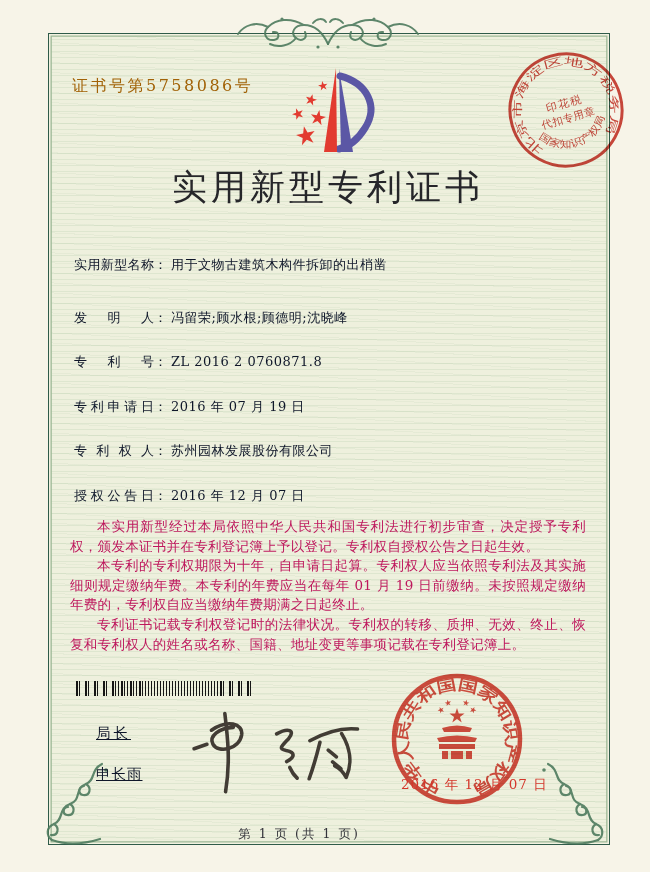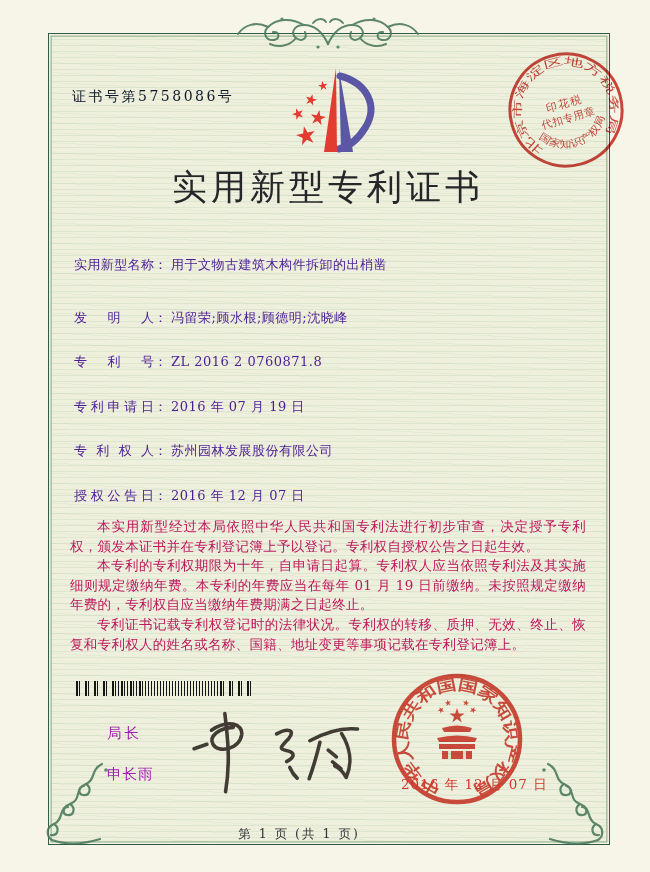--- a/index.html
+++ b/index.html
@@ -14,37 +14,37 @@
   .frame{
     position:absolute;left:48px;top:33px;width:560px;height:810px;
     border:1.6px solid #2f5b49;
     box-shadow:inset 0 0 0 1.5px #f2f1e0, inset 0 0 0 2.8px #9db896;
     background-color:#eef0dd;
     background-image:
       repeating-linear-gradient(0deg, rgba(122,168,122,0.14) 0px, rgba(122,168,122,0.14) 1px, transparent 1px, transparent 6px),
       repeating-linear-gradient(3deg, rgba(122,168,122,0.08) 0px, rgba(122,168,122,0.08) 1px, transparent 1px, transparent 10px);
   }
   .abs{position:absolute;}
-  .cert-no{left:72px;top:88px;font-size:14px;letter-spacing:2.5px;color:#0f172a;}
+  .cert-no{left:72px;top:76px;font-size:16px;letter-spacing:2.5px;color:#a16207;}
   .doc-title{left:48px;top:164px;width:560px;text-align:center;
     font-size:35px;letter-spacing:4px;color:#26262a;font-weight:500;}
-  .field{left:74px;font-size:13px;color:#4c1d95;white-space:nowrap;}
+  .field{left:74px;font-size:13px;color:#0f172a;white-space:nowrap;}
   .flabel{display:inline-block;width:80px;text-align:justify;text-align-last:justify;vertical-align:top;}
   .fcolon{display:inline-block;margin:0 4px 0 0;}
   .fvalue{letter-spacing:0.5px;}
   .f0{top:256px}.f1{top:309px}.f2{top:353px}.f3{top:398px}.f4{top:442px}.f5{top:487px}
   .body-text{left:70px;top:517px;width:516px;font-size:13.5px;line-height:19.6px;
     letter-spacing:0.3px;text-align:justify;color:#be185d;}
   .body-text p{margin:0;text-indent:2em;}
   .barcode{left:76px;top:681px;width:176px;height:15px;
     background-image:
       repeating-linear-gradient(90deg,#161616 0 1.5px,transparent 1.5px 3px,#161616 3px 3.8px,transparent 3.8px 6.5px,#161616 6.5px 7.3px,transparent 7.3px 9px);
   }
-  .director{left:107px;top:724px;font-family:"DejaVu Sans","Liberation Sans",sans-serif;
-    font-size:14.5px;letter-spacing:3px;color:#a21caf;font-weight:500;}
+  .director{left:96px;top:724px;font-family:"DejaVu Sans","Liberation Sans",sans-serif;
+    font-size:14.5px;letter-spacing:3px;color:#0f172a;font-weight:500;text-decoration:underline;}
   .director .name{display:block;margin-top:22px;letter-spacing:1px;}
   .sig{left:182px;top:698px;transform:rotate(-2deg);}
   .seal-wrap{left:382px;top:664px;opacity:0.88;mix-blend-mode:multiply;}
   .seal-date{left:401px;top:776px;font-size:13.5px;letter-spacing:1px;color:#d4372b;font-weight:500;z-index:5;}
   .tax-stamp{left:504px;top:48px;transform:rotate(-16deg);opacity:0.9;mix-blend-mode:multiply;}
   .footer-page{left:48px;top:826px;width:502px;text-align:center;font-size:12.5px;
     letter-spacing:2px;color:#33333a;}
   .orn-top{left:218px;top:13px;}
   .orn-bl{left:38px;top:760px;}
   .orn-br{left:532px;top:760px;transform:scaleX(-1);}

